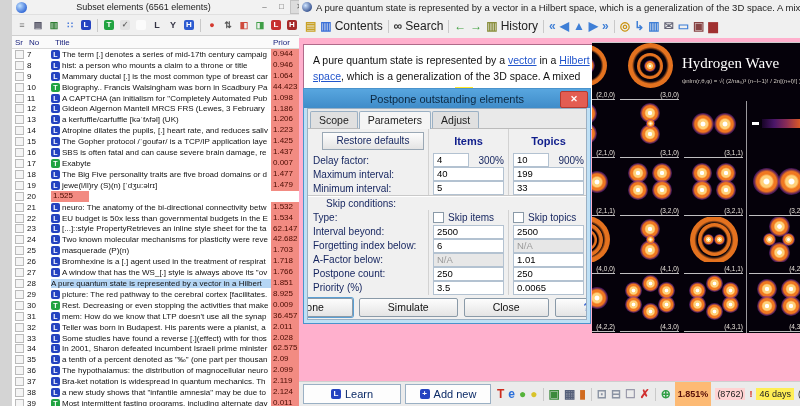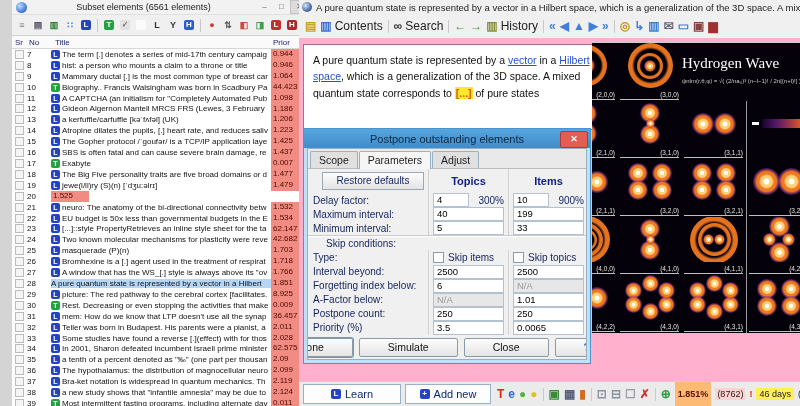--- a/index.html
+++ b/index.html
@@ -95,21 +95,21 @@
       line-height:10px;text-align:center;font-weight:bold;margin-right:4px;}
   .stat{font-size:9px;color:#222;margin:0 2px;flex:none;white-space:nowrap;}
   .stat.pct{background:#fdba74;color:#58100a;padding:13px 3px;font-weight:bold;}
   .stat.count{background:#ffd2d2;padding:1px 2px;}
   .stat.alert{color:#d62b1e;font-weight:bold;}
   .stat.days{background:#ffee55;padding:1px 3px;}
   .sic{font-size:10px;margin:0 2px;flex:none;}
 
   
   #dialog{left:303px;top:88px;width:288px;height:236px;background:#bfe0f5;border:1px solid #4a93cc;
-      z-index:30;display:flex;flex-direction:column;padding:0 3px 3px;box-sizing:border-box;margin-top:40px;}
+      z-index:30;display:flex;flex-direction:column;padding:0 3px 3px;box-sizing:border-box;}
   #dlg-titlebar{height:19px;margin:0 -3px;background:linear-gradient(#58a6df,#3f8cc9);
       display:flex;align-items:center;flex:none;position:relative;}
   #dlg-title{flex:1;text-align:center;font-size:11px;color:#0b2740;}
   #dlg-close{position:absolute;right:2px;top:2px;width:26px;height:15px;background:#e35d52;
       border:1px solid #b23a31;border-radius:2px;color:#fff;font-size:9px;line-height:14px;
       text-align:center;font-weight:bold;}
   #dlg-body{flex:1;background:#f0f0f0;border:1px solid #9ab0c4;display:flex;flex-direction:column;
       overflow:hidden;}
   #dlg-tabs{display:flex;padding:2px 2px 0;background:#e9e9e9;border-bottom:1px solid #bbb;flex:none;}
   .tab{padding:2px 8px 2px;border:1px solid #9ab0c4;border-bottom:none;background:#e0e0e0;
@@ -806,22 +806,22 @@
     <span id="dlg-close">✕</span>
   </div>
   <div id="dlg-body">
     <div id="dlg-tabs">
       <span class="tab">Scope</span>
       <span class="tab active">Parameters</span>
       <span class="tab">Adjust</span>
     </div>
     <div id="dlg-head">
       <div id="btn-restore">Restore defaults</div>
+      <div class="colhdr">Items</div>
       <div class="colhdr">Topics</div>
-      <div class="colhdr">Items</div>
     </div>
     <div id="dlg-grid">
         <div class="dlg-row">
           <div class="dlg-label">Delay factor:</div>
           <div class="dlg-cell">
             <div class="dlg-input narrow">4</div>
             <span class="dlg-sfx">300%</span>
           </div>
           <div class="dlg-cell">
             <div class="dlg-input narrow">10</div>

